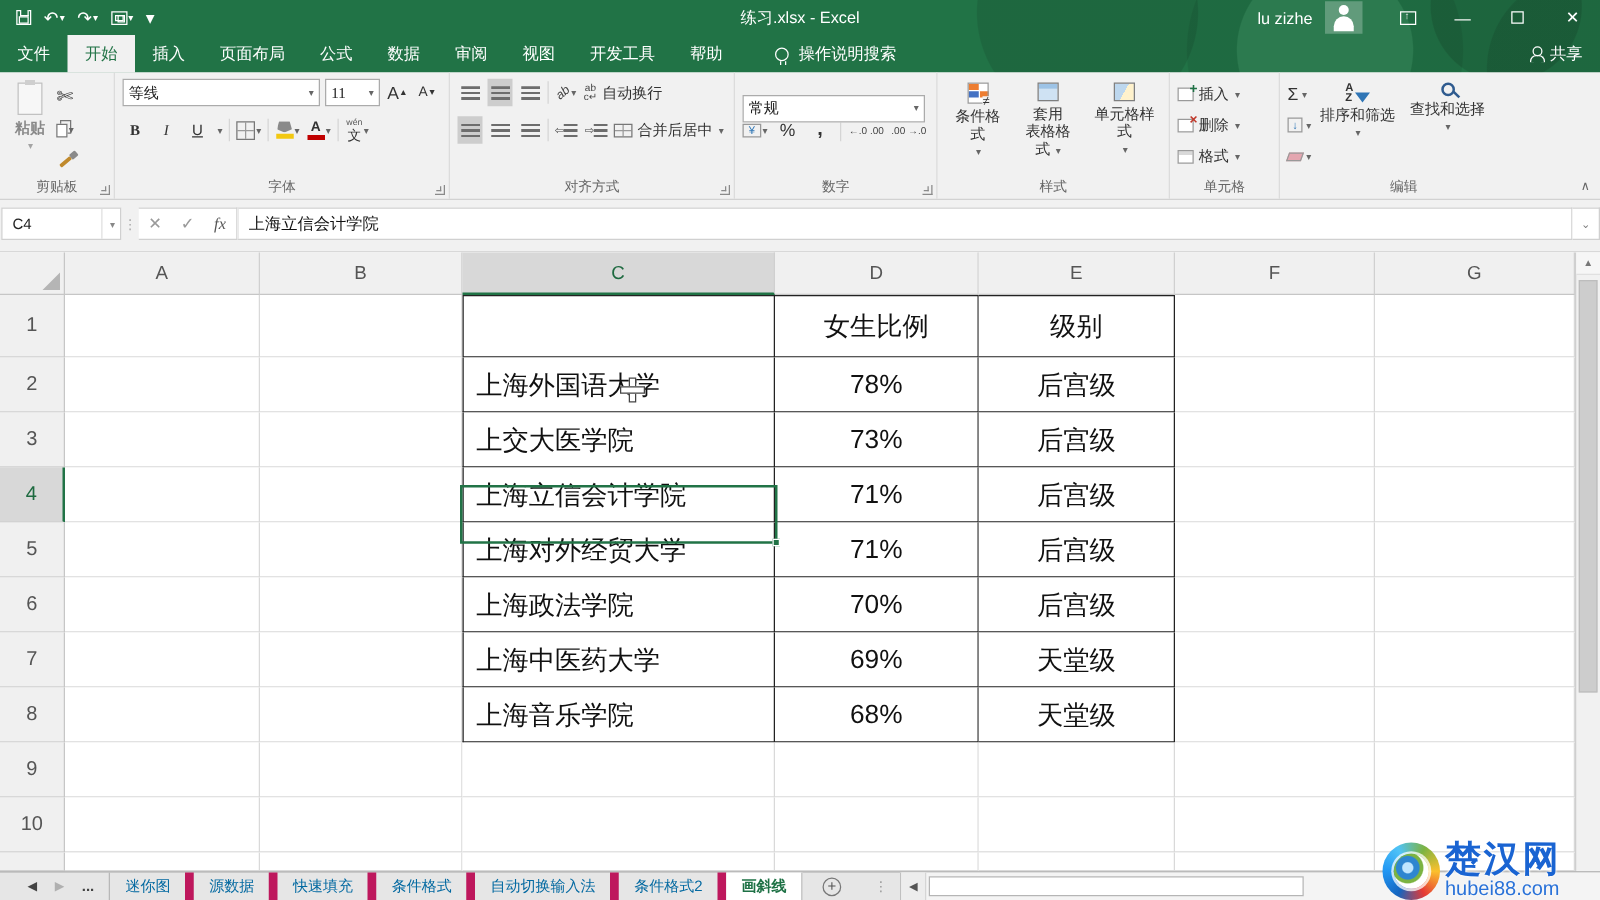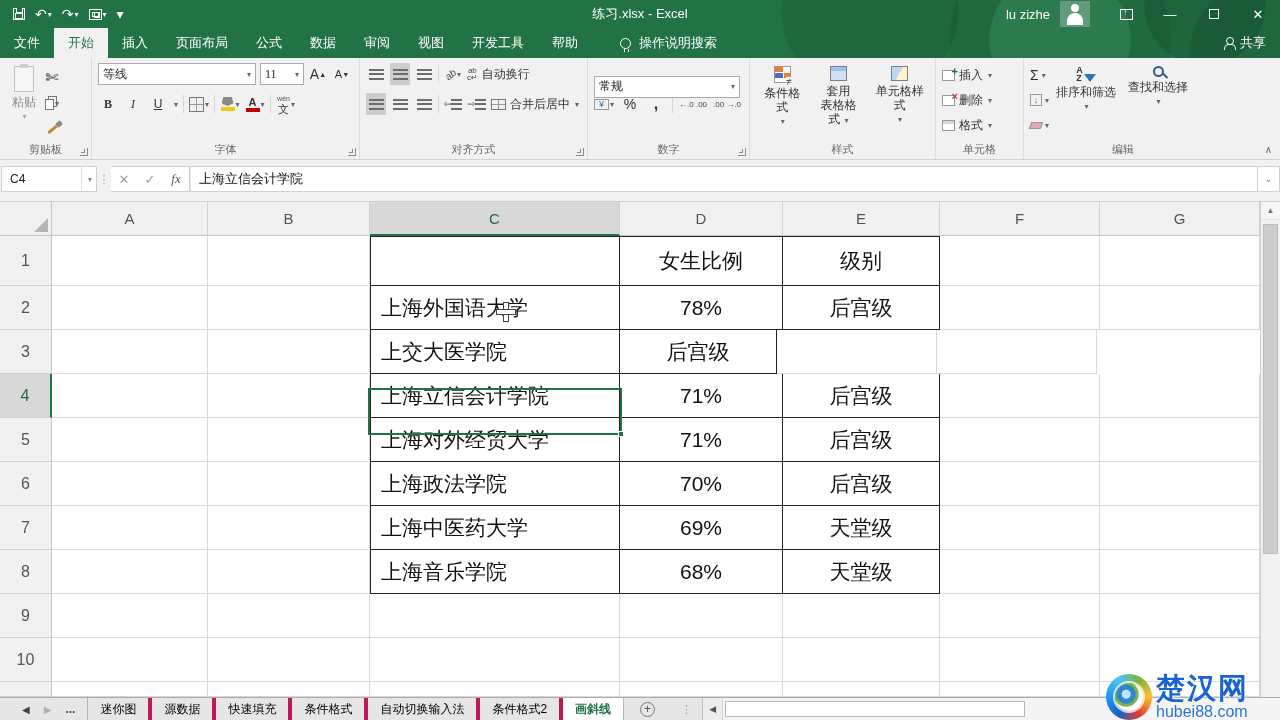--- a/index.html
+++ b/index.html
@@ -135,21 +135,21 @@
   
   .vscroll { position:absolute; right:0; top:0; width:20px; height:495px; background:#f1f1f1; border-left:1px solid #cfcfcf; }
   .vs-up { height:18px; display:flex; align-items:center; justify-content:center; font-size:8px; color:#777; border-bottom:1px solid #e0e0e0; background:#f6f6f6; }
   .vs-thumb { position:absolute; left:2px; top:22px; width:15px; height:330px; background:#cdcdcd; border:1px solid #bdbdbd; }
 
   
   .tabbar { position:absolute; left:0; top:697px; width:1280px; height:23px; background:#e6e6e6; border-top:1px solid #aaa; display:flex; align-items:stretch; font-size:12px; color:#333; }
   .navs { display:flex; align-items:center; gap:14px; padding:0 12px 0 22px; }
   .nav-ic { font-size:10px; color:#444; }
   .nav-ic.dim { color:#b0b0b0; }
-  .stab { display:flex; align-items:center; padding:0 12px; border-right:4px solid #be185d; color:#000000; }
+  .stab { display:flex; align-items:center; padding:0 12px; border-right:7px solid #be185d; color:#0369a1; }
   .stab.first { border-left:1px solid #b8b8b8; }
   .stab.active { background:#fff; color:#1e7145; font-weight:bold; border-right:1px solid #b8b8b8; }
   .addsheet { display:flex; align-items:center; padding:0 16px; }
   .plus-circ { width:15px; height:15px; border:1px solid #777; border-radius:50%; display:flex; align-items:center; justify-content:center; font-size:12px; color:#555; line-height:0; }
   .hs-dots { display:flex; align-items:center; color:#999; padding:0 10px; font-size:11px; }
   .hscroll { flex:1; display:flex; align-items:stretch; border-left:1px solid #c0c0c0; background:#f4f4f4; }
   .hs-left { width:20px; display:flex; align-items:center; justify-content:center; font-size:9px; color:#555; background:#ededed; border-right:1px solid #d5d5d5; }
   .hs-thumb { width:300px; margin:3px 0 3px 2px; background:#fff; border:1px solid #b5b5b5; }
 
   
@@ -213,21 +213,21 @@
     <div class="share">
       <span class="person-ic"></span>
       <span>共享</span>
     </div>
   </div>
 
   <div class="ribbon">
 
     <div class="rgroup" style="width:92px;">
       <div style="display:flex;">
-        <div class="bigbtn" style="opacity:.55;">
+        <div class="bigbtn" style="opacity:.55;font-weight:bold;">
           <span class="paste-ic"></span>
           <span class="lbl">粘贴</span>
           <span class="caret" style="color:#666">▾</span>
         </div>
         <div style="display:flex;flex-direction:column;gap:4px;padding-top:4px;">
           <span class="mini">✄</span>
           <span class="mini">
               <span class="copy-ic"></span>
               <span class="caret" style="color:#666">▾</span>
             </span>
@@ -505,20 +505,21 @@
         <span class="cell w-e tb">后宫级</span>
         <span class="cell w-f"></span>
         <span class="cell w-g"></span>
       </div>
 
       <div class="grow">
         <span class="rhdr">3</span>
         <span class="cell w-a"></span>
         <span class="cell w-b"></span>
         <span class="cell w-c tb tb-l school">上交大医学院</span>
+        <span class="cell w-d tb">73%</span>
         <span class="cell w-e tb">后宫级</span>
         <span class="cell w-f"></span>
         <span class="cell w-g"></span>
       </div>
 
       <div class="grow">
         <span class="rhdr selhdr">4</span>
         <span class="cell w-a"></span>
         <span class="cell w-b"></span>
         <span class="cell w-c tb tb-l school">上海立信会计学院</span>

